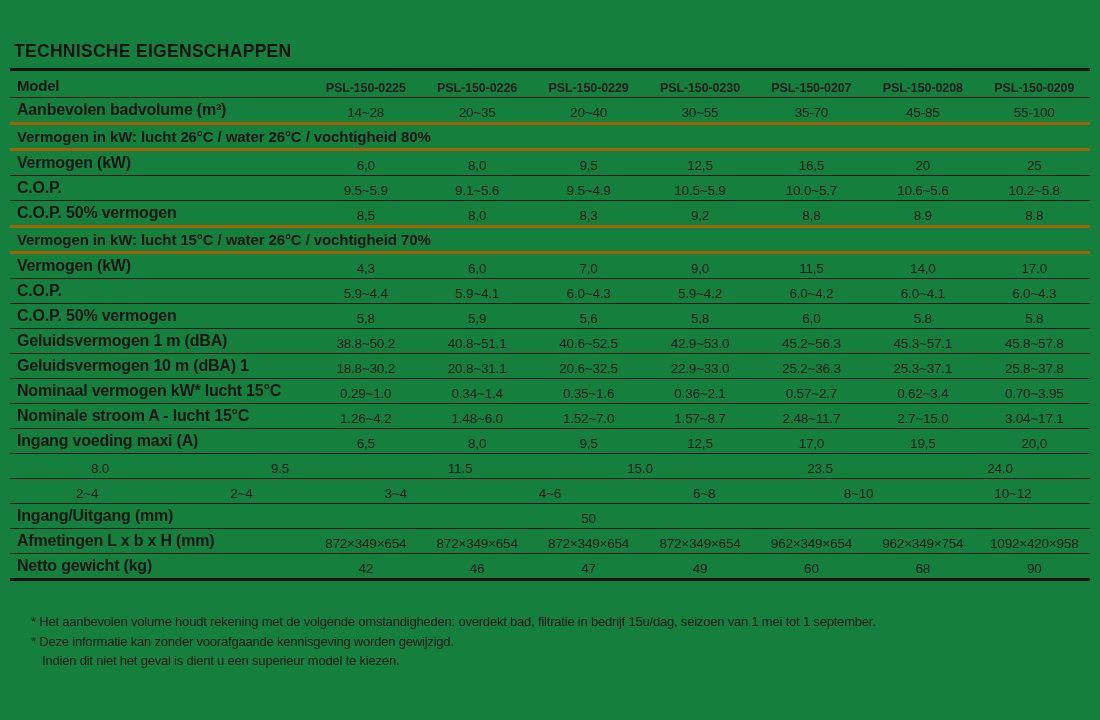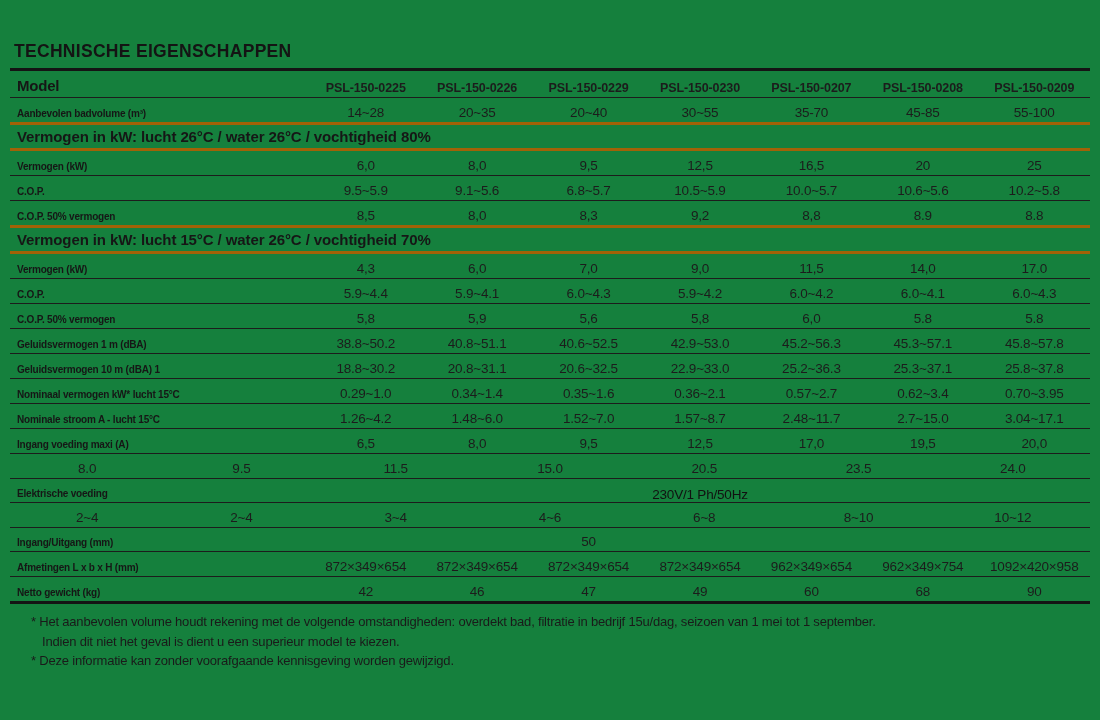--- a/index.html
+++ b/index.html
@@ -19,21 +19,21 @@
     border-top:3px solid #141414;border-bottom:3px solid #141414;
     box-sizing:border-box;
   }
   .row{display:flex;align-items:flex-end;border-top:1.5px solid #1c1c1c;}
   .row:first-child{border-top:none;}
   .row.bt-thick{border-top:3px solid #a16207;}
   .cell{display:flex;align-items:center;box-sizing:border-box;}
   .cell.label{
     flex:0 0 300px;width:300px;
     padding:2px 4px 2px 7px;
-    font-weight:bold;font-size:10px;letter-spacing:-0.2px;
+    font-weight:bold;font-size:16px;letter-spacing:-0.2px;
     white-space:pre-line;line-height:1.22;color:#161616;
   }
   .cell.value{
     flex:1;justify-content:center;text-align:center;
     font-size:13.5px;padding:2px 1px;color:#1c1c1c;letter-spacing:-0.2px;
   }
   .row.data{min-height:24px;}
   .row.header{min-height:26px;}
   .row.header .cell.label{font-size:15px;}
   .row.header .cell.value{font-weight:bold;font-size:12.5px;letter-spacing:-0.1px;}
@@ -81,21 +81,21 @@
         <div class="cell value">9,5</div>
         <div class="cell value">12,5</div>
         <div class="cell value">16,5</div>
         <div class="cell value">20</div>
         <div class="cell value">25</div>
       </div>
       <div class="row data">
         <div class="cell label">C.O.P.</div>
         <div class="cell value">9.5~5.9</div>
         <div class="cell value">9.1~5.6</div>
-        <div class="cell value">6.8~5.7</div>
+        <div class="cell value">9.5~4.9</div>
         <div class="cell value">10.5~5.9</div>
         <div class="cell value">10.0~5.7</div>
         <div class="cell value">10.6~5.6</div>
         <div class="cell value">10.2~5.8</div>
       </div>
       <div class="row data">
         <div class="cell label">C.O.P. 50% vermogen</div>
         <div class="cell value">8,5</div>
         <div class="cell value">8,0</div>
         <div class="cell value">8,3</div>
@@ -185,27 +185,22 @@
         <div class="cell value">12,5</div>
         <div class="cell value">17,0</div>
         <div class="cell value">19,5</div>
         <div class="cell value">20,0</div>
       </div>
       <div class="row data">
         <div class="cell value">8.0</div>
         <div class="cell value">9.5</div>
         <div class="cell value">11.5</div>
         <div class="cell value">15.0</div>
-        <div class="cell value">20.5</div>
         <div class="cell value">23.5</div>
         <div class="cell value">24.0</div>
-      </div>
-      <div class="row merged">
-        <div class="cell label">Elektrische voeding</div>
-        <div class="cell merged-center">230V/1 Ph/50Hz</div>
       </div>
       <div class="row data">
         <div class="cell value">2~4</div>
         <div class="cell value">2~4</div>
         <div class="cell value">3~4</div>
         <div class="cell value">4~6</div>
         <div class="cell value">6~8</div>
         <div class="cell value">8~10</div>
         <div class="cell value">10~12</div>
       </div>
@@ -235,16 +230,16 @@
         <div class="cell value">46</div>
         <div class="cell value">47</div>
         <div class="cell value">49</div>
         <div class="cell value">60</div>
         <div class="cell value">68</div>
         <div class="cell value">90</div>
       </div>
     </div>
   <div class="notes" id="notes">
       <div class="note">* Het aanbevolen volume houdt rekening met de volgende omstandigheden: overdekt bad, filtratie in bedrijf 15u/dag, seizoen van 1 mei tot 1 september.</div>
+      <div class="note">* Deze informatie kan zonder voorafgaande kennisgeving worden gewijzigd.</div>
       <div class="note cont">Indien dit niet het geval is dient u een superieur model te kiezen.</div>
-      <div class="note">* Deze informatie kan zonder voorafgaande kennisgeving worden gewijzigd.</div>
     </div>
 </div>
 
 </body></html>

